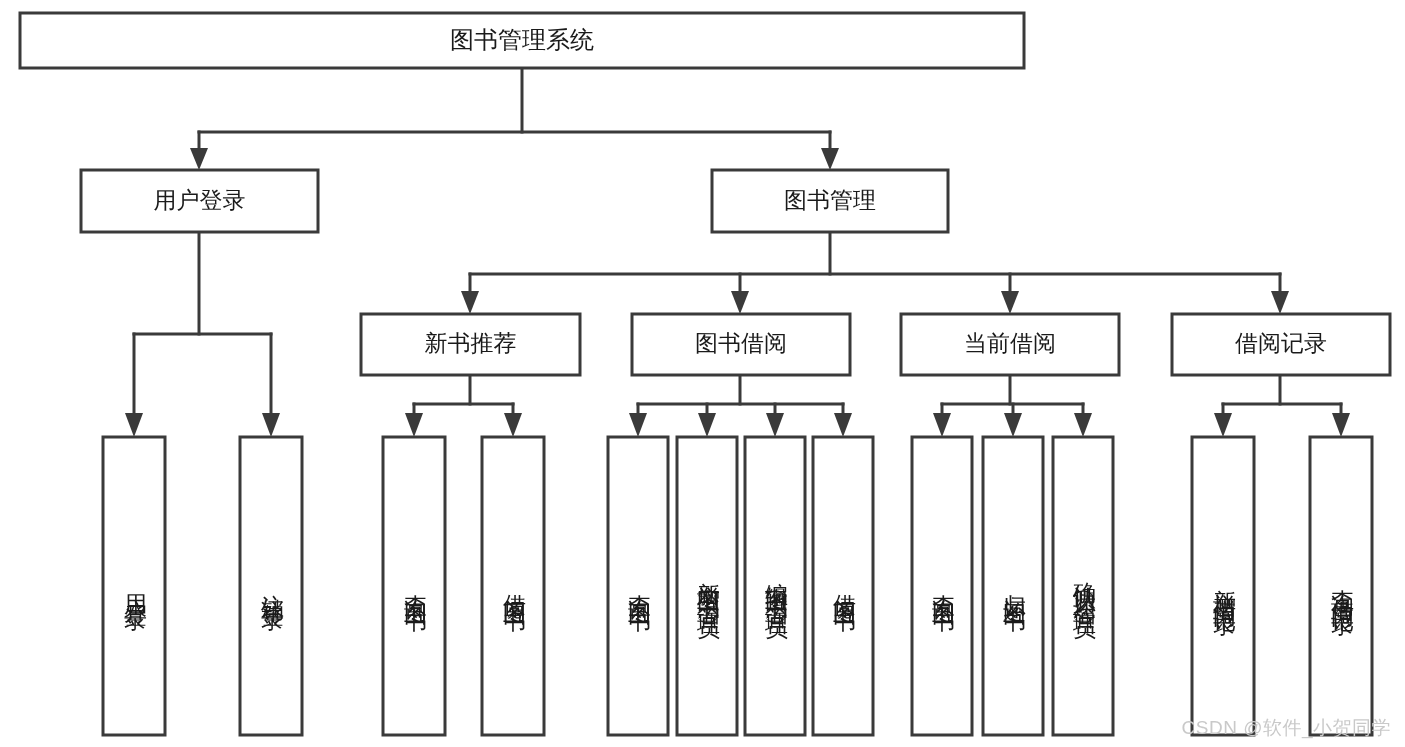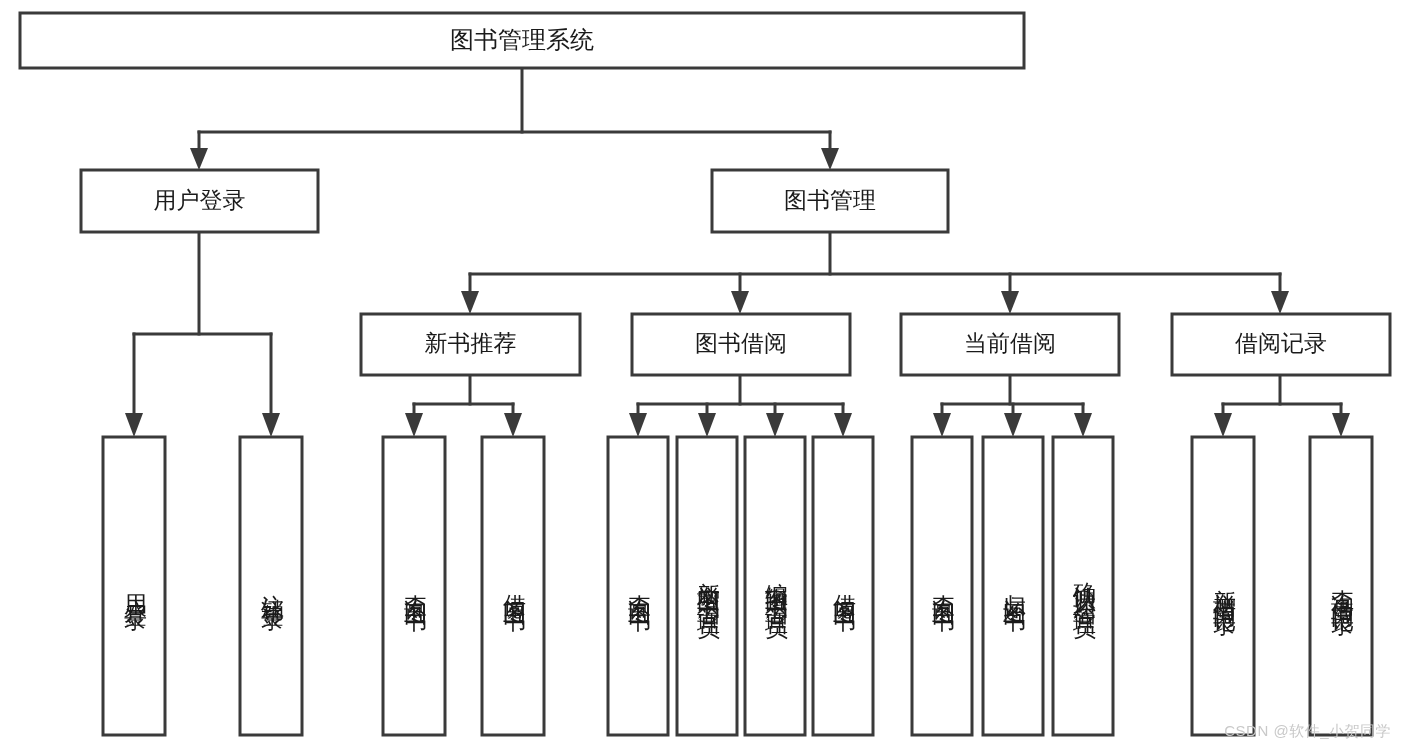--- a/index.html
+++ b/index.html
@@ -59,21 +59,21 @@
   }
   .arrow-head {
     fill: #3a3a3a;
     stroke: none;
   }
   .watermark {
     position: absolute;
     right: 14px;
     bottom: 6px;
     font-family: "Liberation Sans", "DejaVu Sans", sans-serif;
-    font-size: 15px;
+    font-size: 19px;
     color: #c9c9c9;
     white-space: nowrap;
     letter-spacing: 0.5px;
     pointer-events: none;
   }
 </style>
 </head>
 <body>
 
 <div id="diagram-root">

